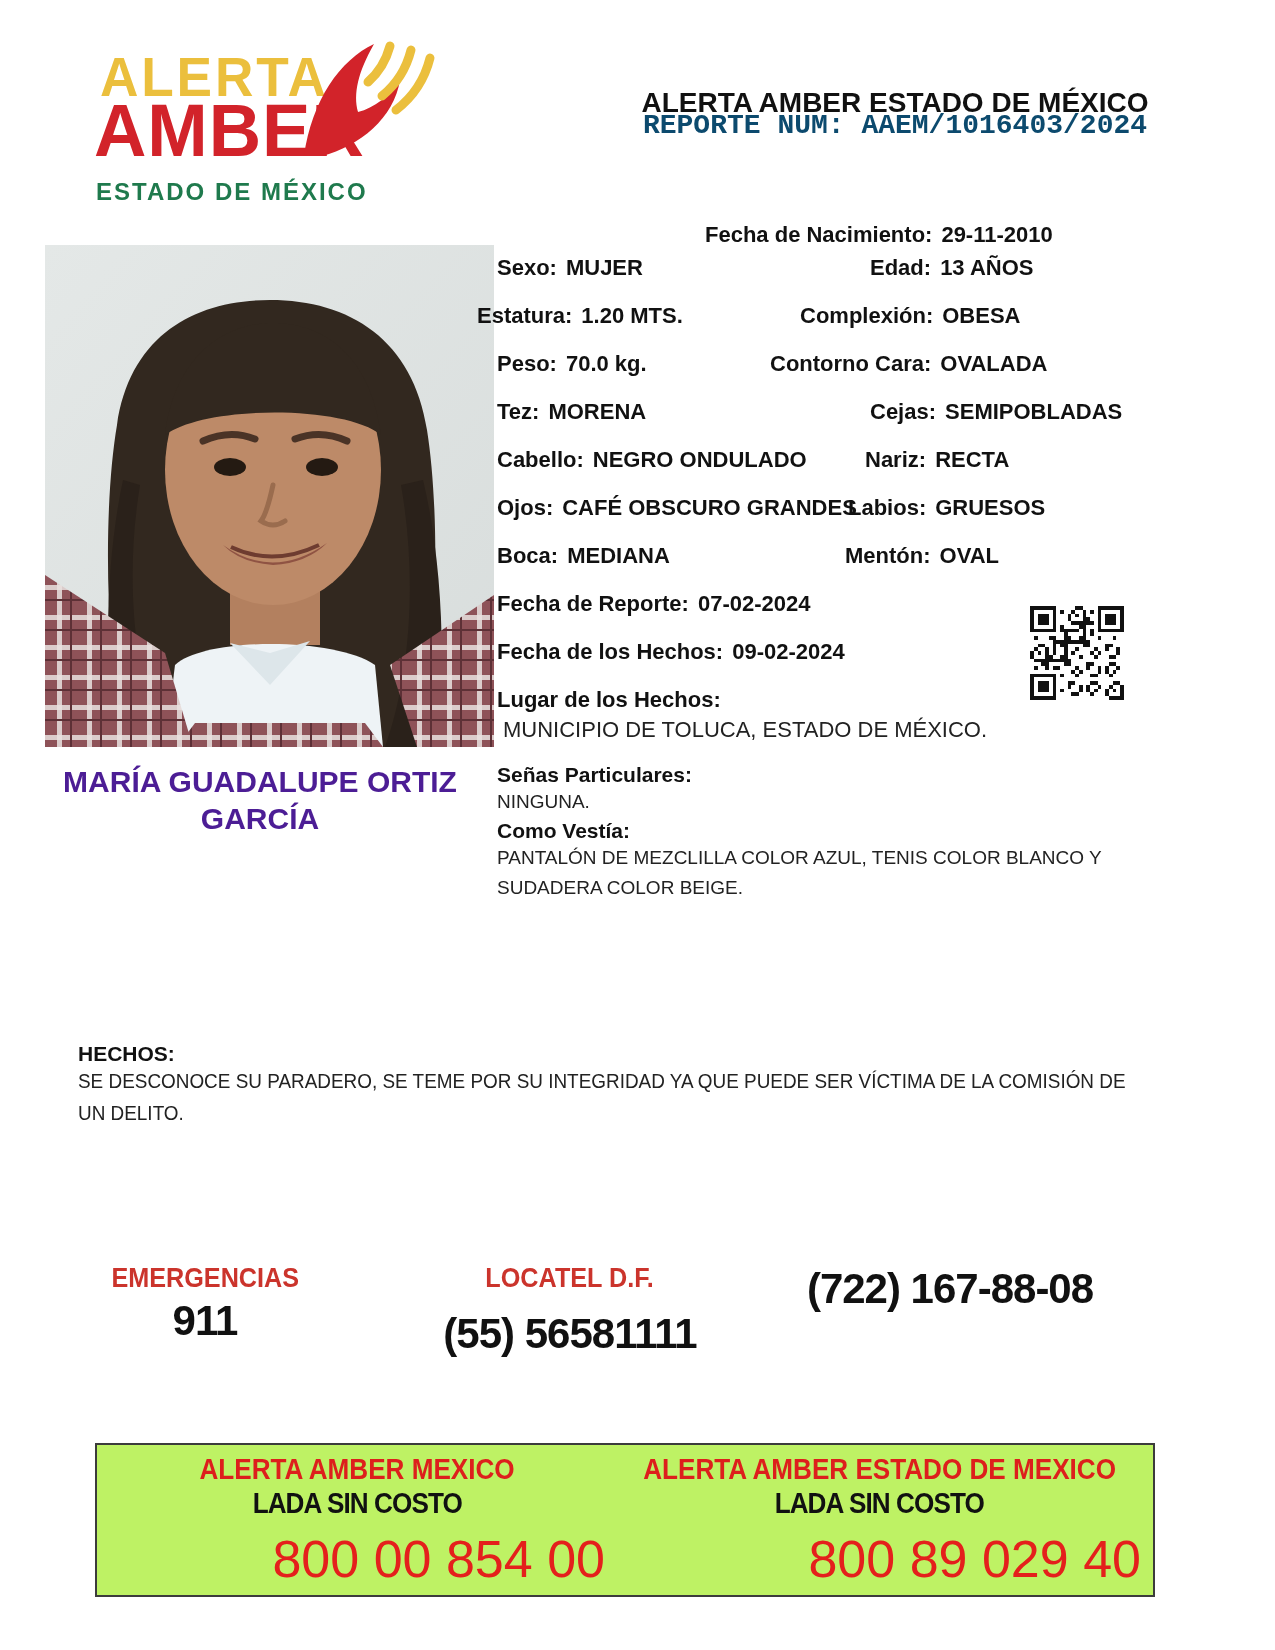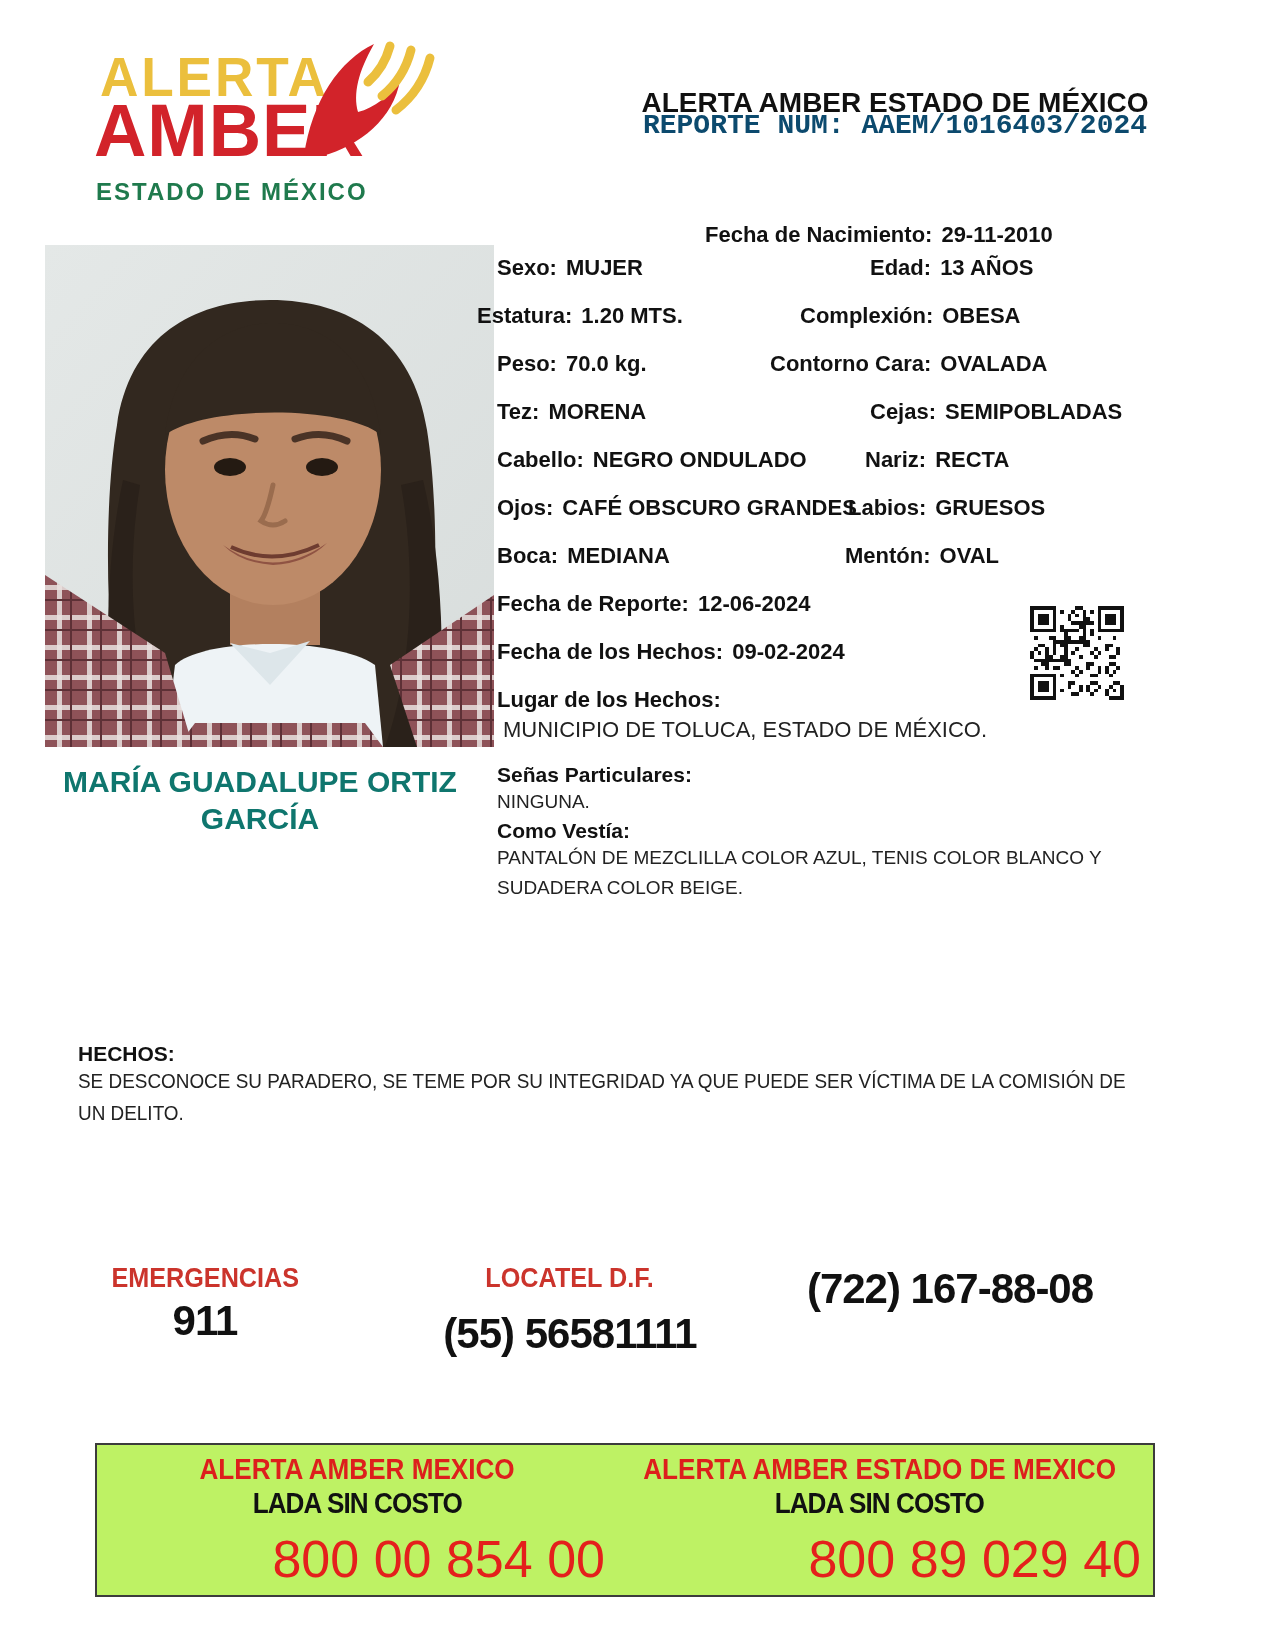--- a/index.html
+++ b/index.html
@@ -18,21 +18,21 @@
 
   
   .hdr{left:600px;top:60px;width:590px;text-align:center;font-size:28px;font-weight:bold;color:#111;margin-top:27px;}
   .hdr2{left:600px;top:110px;width:590px;text-align:center;font-size:28px;font-weight:bold;color:#0c4a6e;font-family:Liberation Mono, monospace;}
 
   
   .photo{left:45px;top:245px;width:449px;height:502px;background:#dfe3e2;}
   .photo svg{display:block;width:100%;height:100%;}
 
   
-  .name{left:30px;top:763px;width:460px;text-align:center;color:#0f766e;font-weight:bold;
+  .name{left:30px;top:763px;width:460px;text-align:center;color:#4c1d95;font-weight:bold;
         font-size:30px;line-height:37px;}
 
   
   .lbl{font-size:22px;font-weight:bold;color:#111;white-space:nowrap;}
   .lbl .val{margin-left:9px;}
 
   .sec-label{font-size:21px;font-weight:bold;color:#111;white-space:nowrap;}
   .sec-value{font-size:19px;font-weight:normal;color:#222;white-space:nowrap;}
 
   
@@ -156,21 +156,21 @@
     <span>Ojos:</span><span class="val">CAFÉ OBSCURO GRANDES</span></div>
   <div class="abs lbl" style="left:848px;top:495px;">
     <span>Labios:</span><span class="val">GRUESOS</span></div>
 
   <div class="abs lbl" style="left:497px;top:543px;">
     <span>Boca:</span><span class="val">MEDIANA</span></div>
   <div class="abs lbl" style="left:845px;top:543px;">
     <span>Mentón:</span><span class="val">OVAL</span></div>
 
   <div class="abs lbl" style="left:497px;top:591px;">
-    <span>Fecha de Reporte:</span><span class="val">12-06-2024</span></div>
+    <span>Fecha de Reporte:</span><span class="val">07-02-2024</span></div>
   <div class="abs lbl" style="left:497px;top:639px;">
     <span>Fecha de los Hechos:</span><span class="val">09-02-2024</span></div>
 
   <div class="abs qr">
     <svg viewBox="0 0 25 25" xmlns="http://www.w3.org/2000/svg" shape-rendering="crispEdges" fill="#111">
       <rect width="25" height="25" fill="#ffffff"></rect>
       <g>
         <rect x="0" y="0" width="7" height="7"></rect>
           <rect x="1" y="1" width="5" height="5" fill="#fff"></rect>
           <rect x="2" y="2" width="3" height="3"></rect>

